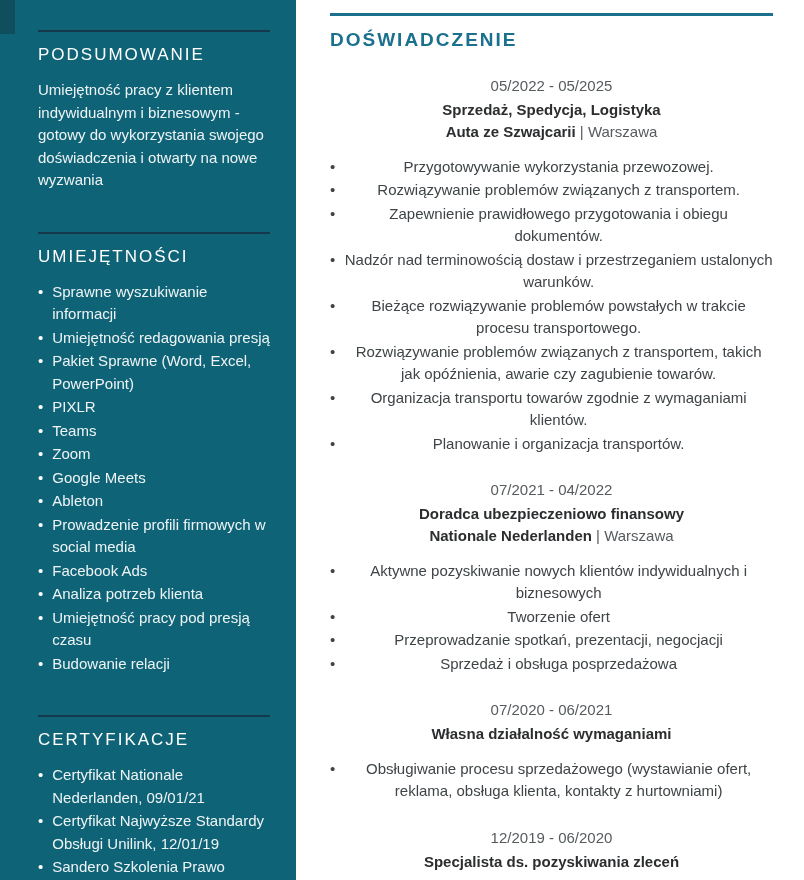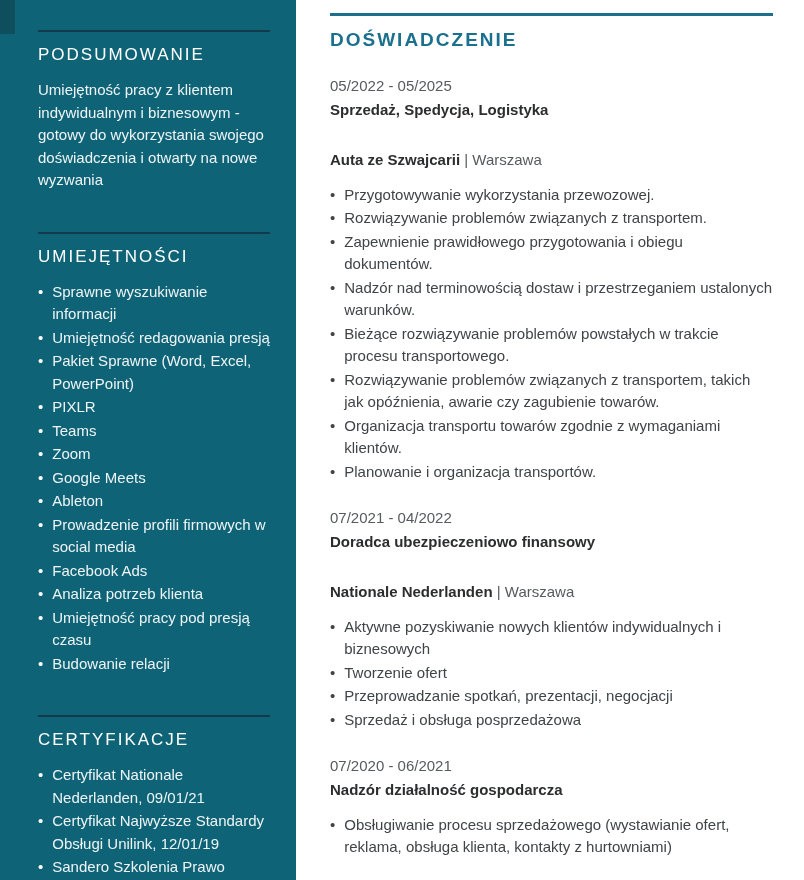--- a/index.html
+++ b/index.html
@@ -37,24 +37,24 @@
 
   
   .b-item{display:flex;align-items:flex-start;margin-bottom:1px;}
   .b-dot{flex:0 0 auto;margin-right:9px;}
   .b-text{flex:1 1 auto;}
 
   
   .main{flex:1 1 auto;padding:0 31px 30px 34px;color:var(--text-body);}
   .top-rule{height:3px;background:var(--heading-teal);margin-top:13px;}
   .exp-title{margin:13px 0 0;font-size:19px;font-weight:bold;letter-spacing:2px;color:var(--heading-teal);}
-  .job{margin-top:24px;}
+  .job{margin-top:24px;text-align:center;}
   .job-dates{font-size:15px;line-height:1.4;color:var(--text-muted);margin-bottom:3px;}
   .job-title{font-size:15px;line-height:1.45;font-weight:bold;color:var(--text-strong);}
-  .job-company-line{font-size:15px;line-height:1.45;margin-top:28px;}
+  .job-company-line{font-size:15px;line-height:1.45;}
   .job-company{font-weight:bold;color:var(--text-strong);}
   .job-loc{color:var(--text-muted);}
   .job-bullets{list-style:none;margin:13px 0 0;padding:0;font-size:15px;line-height:1.5;color:var(--text-body);}
   .main .b-dot{color:var(--text-body);}
 </style>
 </head>
 <body>
 
 <div class="page">
 
@@ -242,21 +242,21 @@
 
   <li class="b-item">
     <span class="b-dot">•</span>
     <span class="b-text">Sprzedaż i obsługa posprzedażowa</span>
   </li>
 </ul>
   </article>
 
   <article class="job">
     <div class="job-dates">07/2020 - 06/2021</div>
-    <div class="job-title">Nadzór działalność gospodarcza</div>
+    <div class="job-title">Własna działalność wymaganiami</div>
     <ul class="job-bullets">
   <li class="b-item">
     <span class="b-dot">•</span>
     <span class="b-text">Obsługiwanie procesu sprzedażowego (wystawianie ofert, reklama, obsługa klienta, kontakty z hurtowniami)</span>
   </li>
 </ul>
   </article>
 
   <article class="job">
     <div class="job-dates">12/2019 - 06/2020</div>

